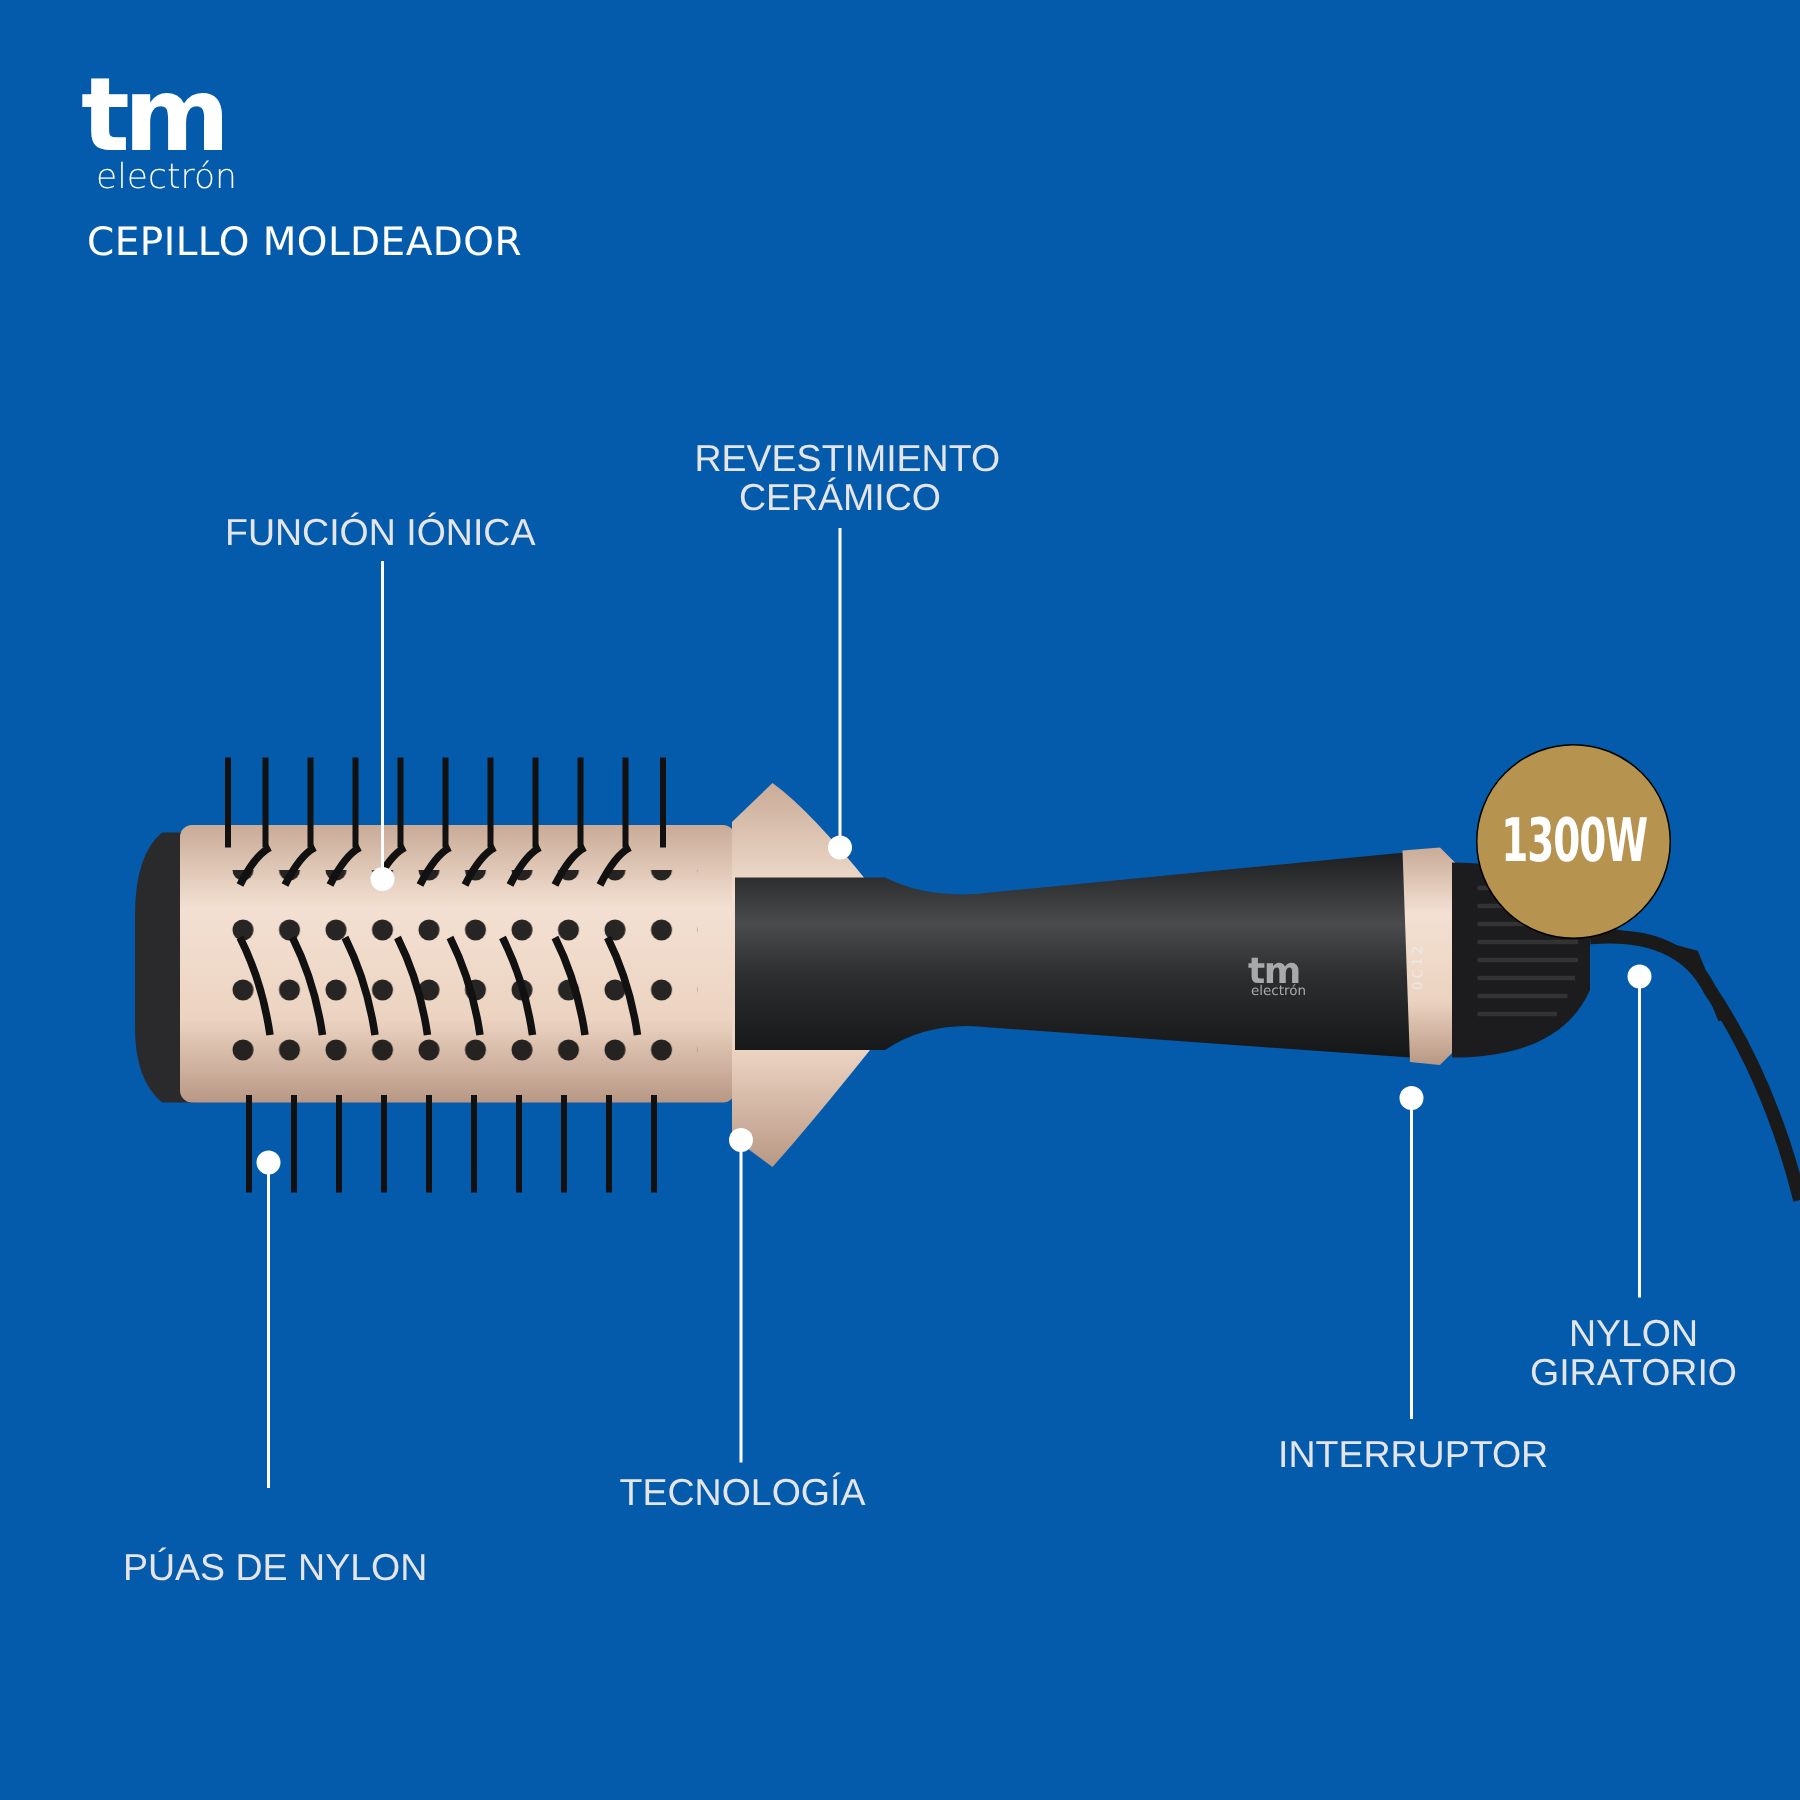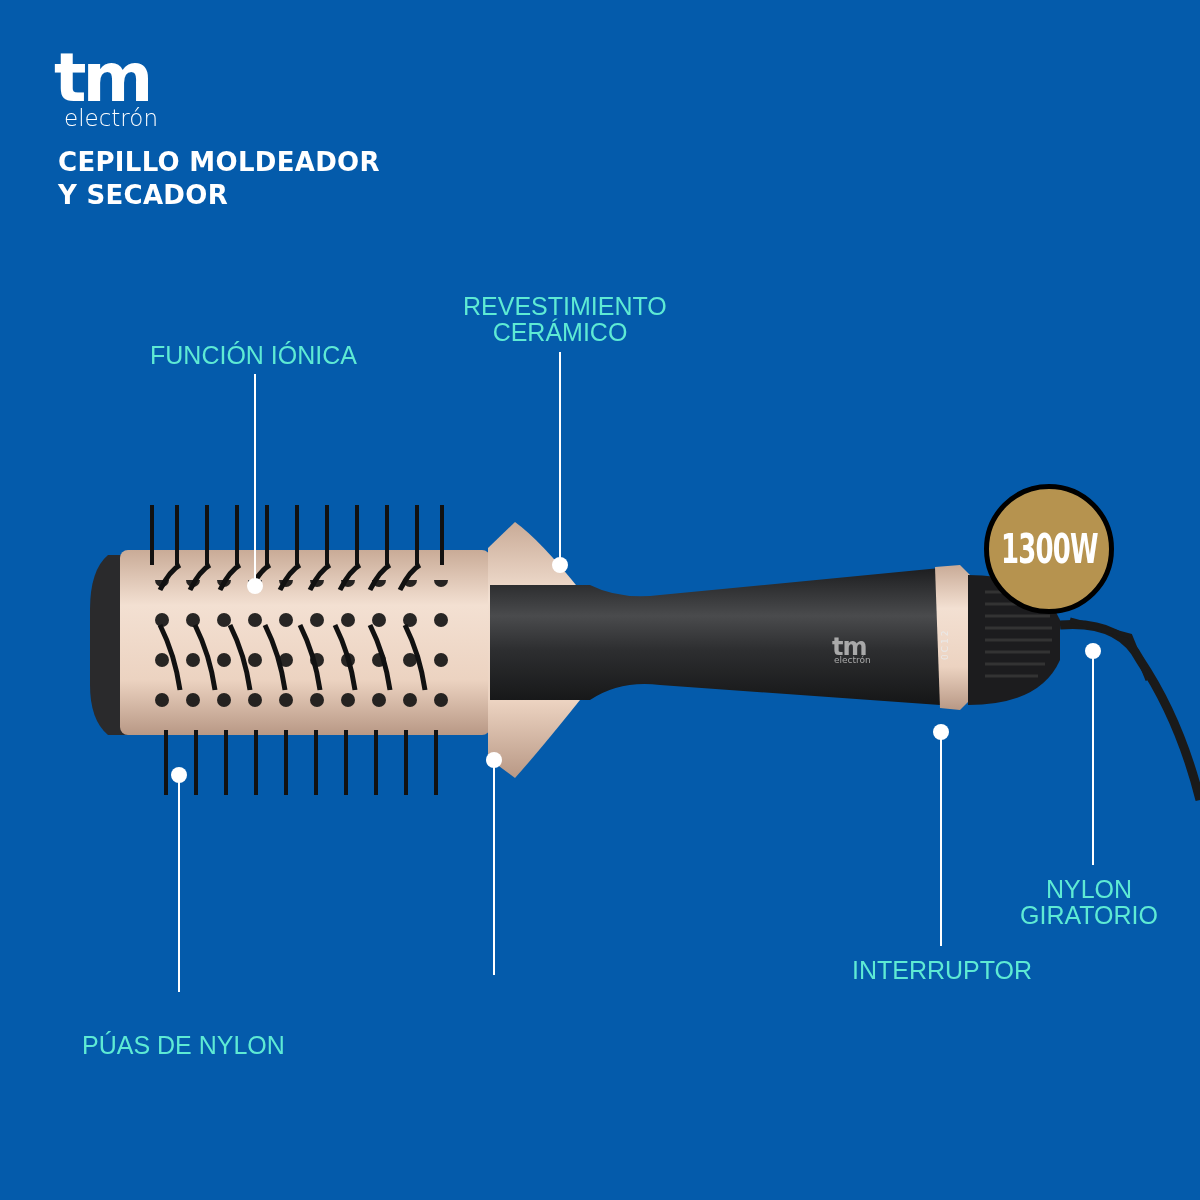--- a/index.html
+++ b/index.html
@@ -1,38 +1,37 @@
 <!DOCTYPE html>
 <html><head>
 <meta charset="utf-8">
 <style>
   html,body{margin:0;padding:0;}
   body{width:1200px;height:1200px;background:#045bab;position:relative;overflow:hidden;font-family:"DejaVu Sans",sans-serif;color:#fff;}
   .logo{position:absolute;left:54px;top:50px;width:150px;}
   .logo-tm{font-family:"DejaVu Sans",sans-serif;font-weight:bold;font-size:68px;line-height:56px;letter-spacing:-4px;color:#fff;}
   .logo-el{font-family:"DejaVu Sans",sans-serif;font-weight:200;font-size:23px;line-height:24px;margin-left:10px;color:#fff;letter-spacing:0px;}
-  .title{position:absolute;left:58px;top:146px;font-family:"DejaVu Sans",sans-serif;font-weight:bold;font-size:26px;line-height:33px;letter-spacing:0.3px;}
-  .label{position:absolute;font-family:"Liberation Sans",sans-serif;font-size:25px;line-height:26px;text-align:center;white-space:nowrap;color:#5eead4;}
+  .title{position:absolute;left:58px;top:146px;font-family:"DejaVu Sans",sans-serif;font-weight:normal;font-size:26px;line-height:33px;letter-spacing:0.3px;}
+  .label{position:absolute;font-family:"Liberation Sans",sans-serif;font-size:25px;line-height:26px;text-align:center;white-space:nowrap;color:#e5e5e5;}
   .line{position:absolute;width:2px;background:#fff;}
   .dot{position:absolute;width:16px;height:16px;border-radius:50%;background:#fff;}
-  .badge{position:absolute;left:984px;top:484px;width:130px;height:130px;border-radius:50%;background:#b6934f;border:5px solid #000000;box-sizing:border-box;display:flex;align-items:center;justify-content:center;}
+  .badge{position:absolute;left:984px;top:496px;width:130px;height:130px;border-radius:50%;background:#b6934f;border:1px solid #000000;box-sizing:border-box;display:flex;align-items:center;justify-content:center;}
   .badge span{font-family:"DejaVu Sans Condensed","DejaVu Sans",sans-serif;font-weight:bold;font-size:40px;color:#fff;transform:scaleX(0.72);letter-spacing:-1px;}
   svg{position:absolute;left:0;top:0;}
 </style>
 </head>
 <body>
 
 <div class="logo">
   <div class="logo-tm">tm</div>
   <div class="logo-el">electrón</div>
 </div>
 
 <div class="title">
   <div>CEPILLO MOLDEADOR</div>
-  <div>Y SECADOR</div>
 </div>
 
 <svg width="1200" height="1200">
   <defs>
     <linearGradient id="rose" x1="0" y1="0" x2="0" y2="1">
       <stop offset="0" stop-color="#c9ab97"></stop>
       <stop offset="0.3" stop-color="#f3e0d2"></stop>
       <stop offset="0.7" stop-color="#ecd3c1"></stop>
       <stop offset="1" stop-color="#b89885"></stop>
     </linearGradient>
@@ -144,20 +143,21 @@
 
 <div class="dot" style="left:171px;top:767px;"></div>
 <div class="line" style="left:178px;top:780px;height:212px;"></div>
 <div class="label" style="left:82px;top:1000px;margin-top:32px;">
   <div>PÚAS DE NYLON</div>
 </div>
 
 <div class="dot" style="left:486px;top:752px;"></div>
 <div class="line" style="left:493px;top:765px;height:210px;"></div>
 <div class="label" style="left:372px;top:982px;width:246px;">
+  <div>TECNOLOGÍA</div>
 </div>
 
 <div class="dot" style="left:933px;top:724px;"></div>
 <div class="line" style="left:940px;top:736px;height:210px;"></div>
 <div class="label" style="left:852px;top:957px;">
   <div>INTERRUPTOR</div>
 </div>
 
 <div class="dot" style="left:1085px;top:643px;"></div>
 <div class="line" style="left:1092px;top:655px;height:210px;"></div>

